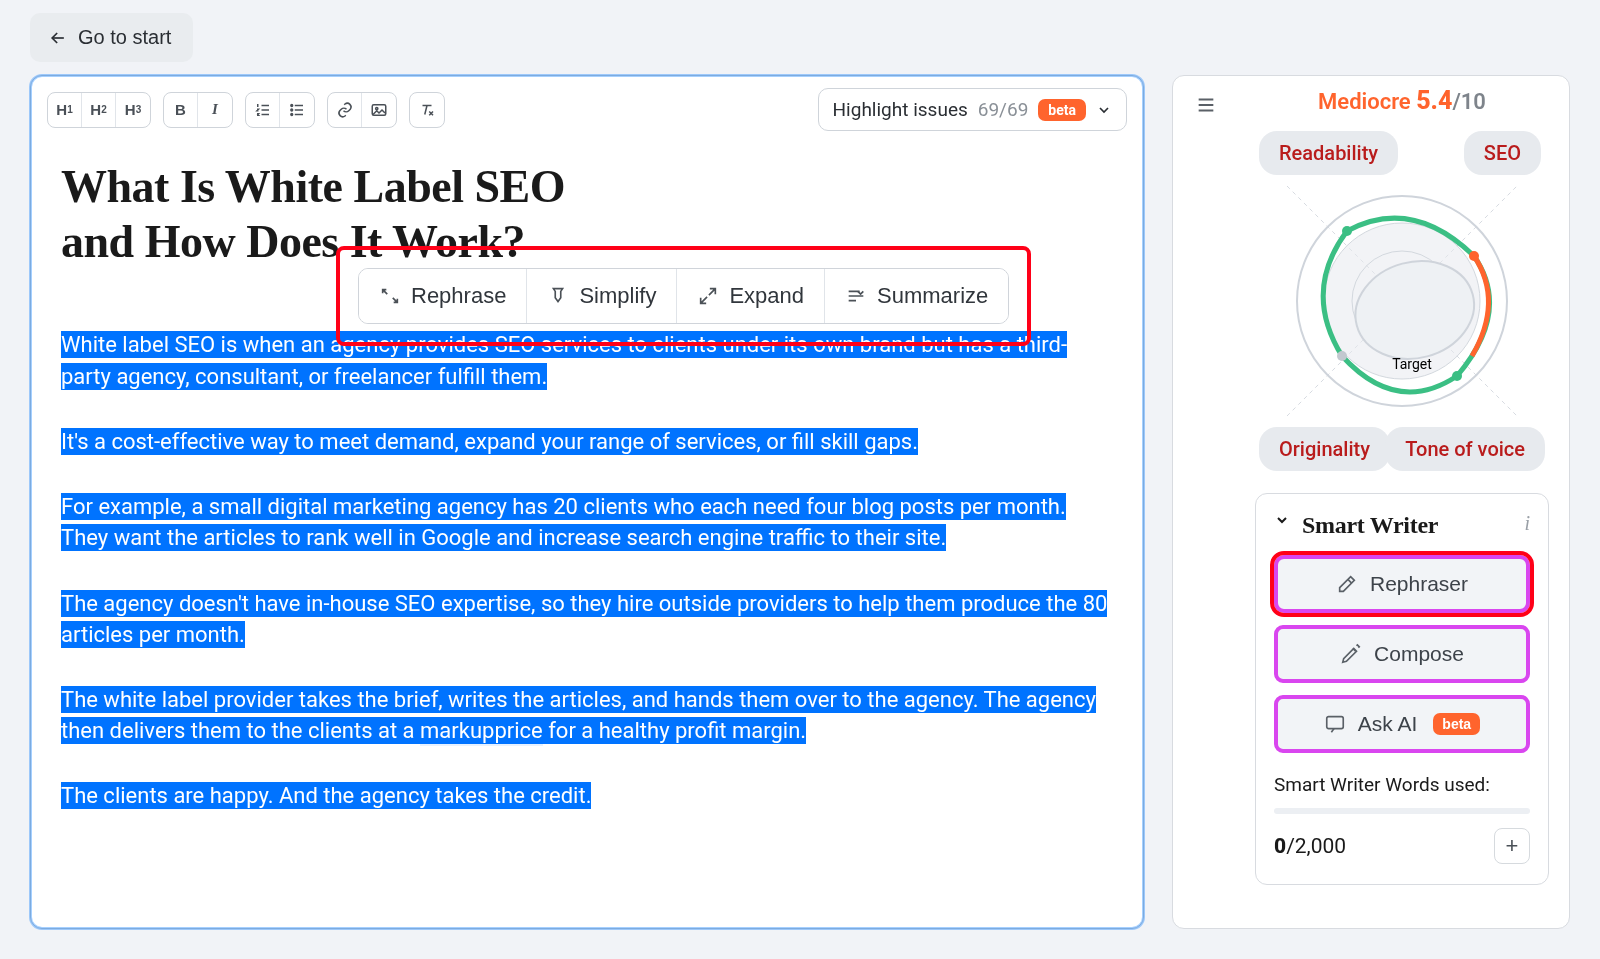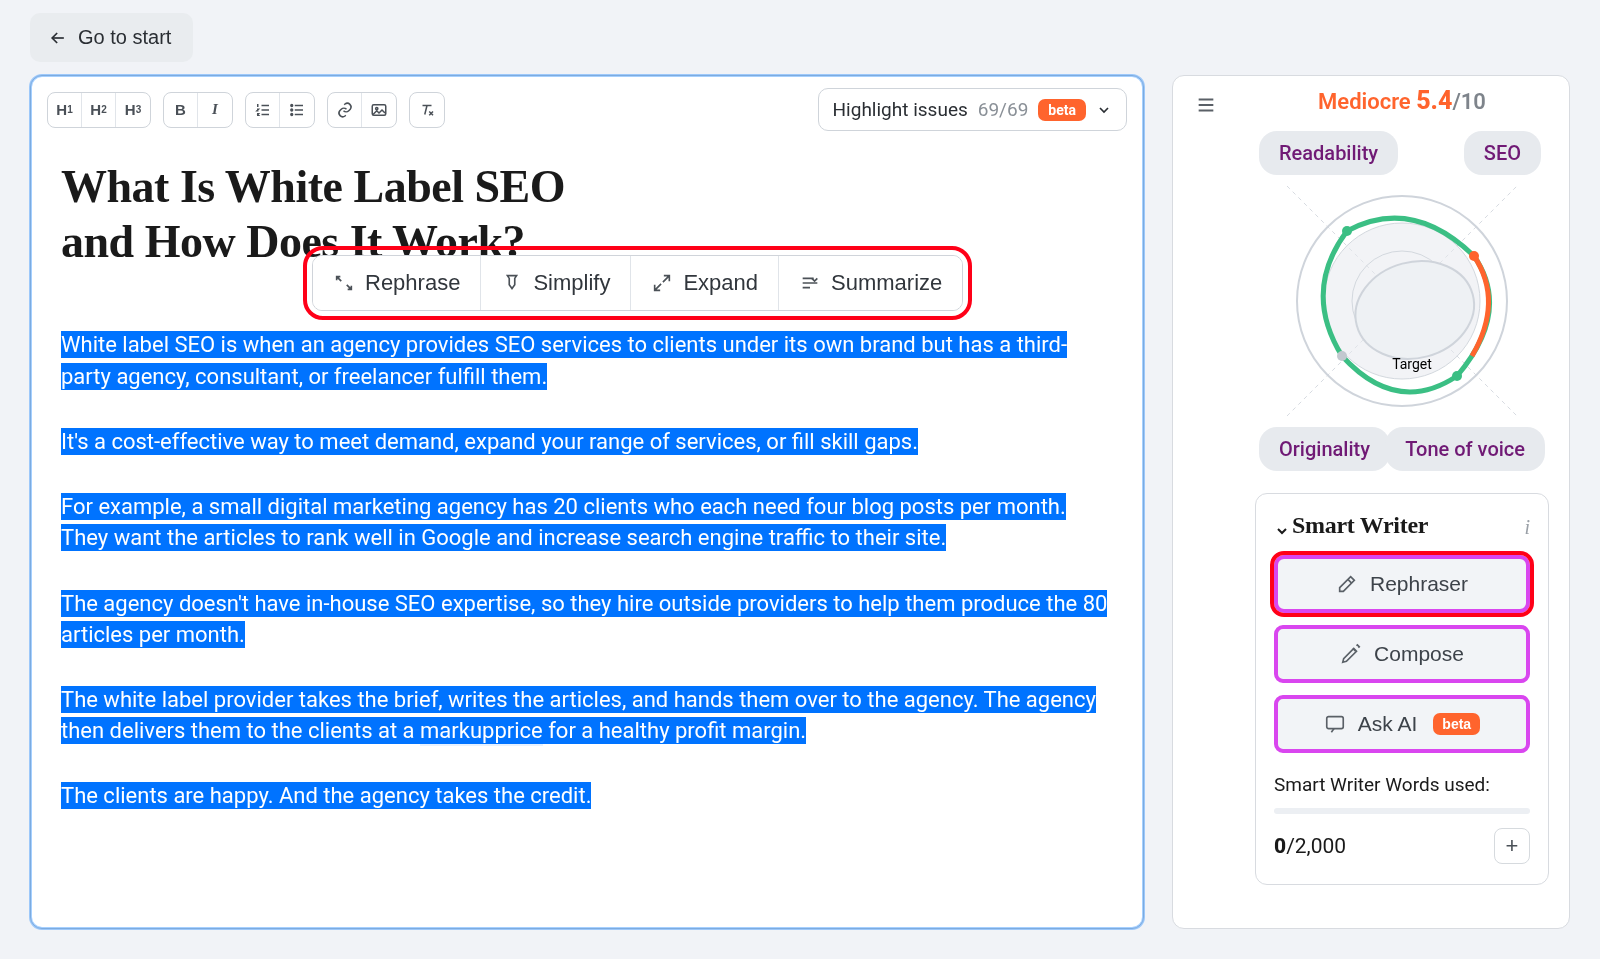--- a/index.html
+++ b/index.html
@@ -51,22 +51,22 @@
   .tb-btn:last-child{border-right:none;}
   .tb-btn svg{width:18px;height:18px;stroke:#4a5057;}
   .highlight-pill{
     margin-left:auto;display:flex;align-items:center;gap:10px;
     border:1px solid #cfd4da;border-radius:10px;padding:9px 14px;font-size:19px;color:#2a2e33;
   }
   .highlight-pill .count{color:#8a9097;}
   .beta-badge{background:var(--orange);color:#fff;font-size:14px;font-weight:700;padding:3px 10px;border-radius:7px;}
   .chev{width:16px;height:16px;}
   .floating-menu{
-    position:absolute;left:272px;top:170px;z-index:5;
-    border:4px solid var(--highlight-red);border-radius:20px;padding:5px;background:transparent;
+    position:absolute;left:305px;top:170px;z-index:5;
+    border:4px solid var(--highlight-red);border-radius:8px;padding:18px;background:transparent;
   }
   .floating-inner{
     display:flex;align-items:center;background:#fff;border:1px solid #d0d4da;border-radius:10px;
     overflow:hidden;
   }
   .fm-btn{
     display:flex;align-items:center;gap:10px;background:#fff;border:none;border-right:1px solid #e0e4e9;
     padding:14px 20px;font-size:22px;color:#31363c;cursor:pointer;font-weight:500;
   }
   .fm-btn:last-child{border-right:none;}
@@ -93,29 +93,29 @@
   .side-scroll{flex:1;overflow:auto;padding:0 4px 20px 0;scrollbar-width:thin;}
   .side-scroll::-webkit-scrollbar{width:9px;}
   .side-scroll::-webkit-scrollbar-track{background:#eef1f4;border-radius:8px;margin:6px;}
   .side-scroll::-webkit-scrollbar-thumb{background:#c3c9d0;border-radius:8px;}
   .score-line{text-align:center;font-size:22px;margin:10px 0 16px;}
   .score-line .label{color:var(--orange);font-weight:600;}
   .score-line .val{color:var(--orange);font-weight:800;font-size:25px;}
   .score-line .max{color:#7e848b;font-weight:600;}
   .radar-wrap{position:relative;margin:0 20px;}
   .radar-labels{position:relative;height:340px;}
-  .rl{position:absolute;background:var(--chip);border-radius:18px;padding:10px 20px;font-size:20px;color:#701a75;font-weight:500;}
+  .rl{position:absolute;background:var(--chip);border-radius:18px;padding:10px 20px;font-size:20px;color:#b91c1c;font-weight:500;}
   .rl.tl{top:0;left:0;} .rl.tr{top:0;right:4px;} .rl.bl{bottom:0;left:0;} .rl.br{bottom:0;right:0;}
   .radar{position:absolute;left:50%;top:50%;transform:translate(-50%,-50%);}
   .target-tag{color:#9097a0;font-size:14px;}
   .card{
     margin:22px 16px 0;border:1px solid var(--border);border-radius:12px;background:#fff;
     padding:18px 18px 20px;
   }
-  .card-head{display:flex;align-items:flex-end;gap:2px;margin-bottom:16px;}
+  .card-head{display:flex;align-items:flex-start;gap:12px;margin-bottom:16px;}
   .card-head .title{font-size:24px;font-weight:800;letter-spacing:-.3px;font-family:Georgia,serif;}
   .info-i{margin-left:auto;font-family:Georgia,serif;font-style:italic;color:#9aa0a7;font-size:20px;}
   .sw-btn{
     width:100%;display:flex;align-items:center;justify-content:center;gap:12px;
     background:#f2f4f7;border:4px solid #d946ef;border-radius:9px;
     padding:13px 0;font-size:21px;color:#3d434a;margin-bottom:12px;cursor:pointer;
   }
   .sw-btn svg{width:22px;height:22px;stroke:#5a6067;fill:none;stroke-width:1.8;}
   .sw-btn.highlighted{outline:4px solid var(--highlight-red);outline-offset:0;border-radius:10px;}
   .sw-beta{background:var(--orange);color:#fff;font-size:14px;font-weight:700;padding:3px 9px;border-radius:7px;margin-left:4px;}

